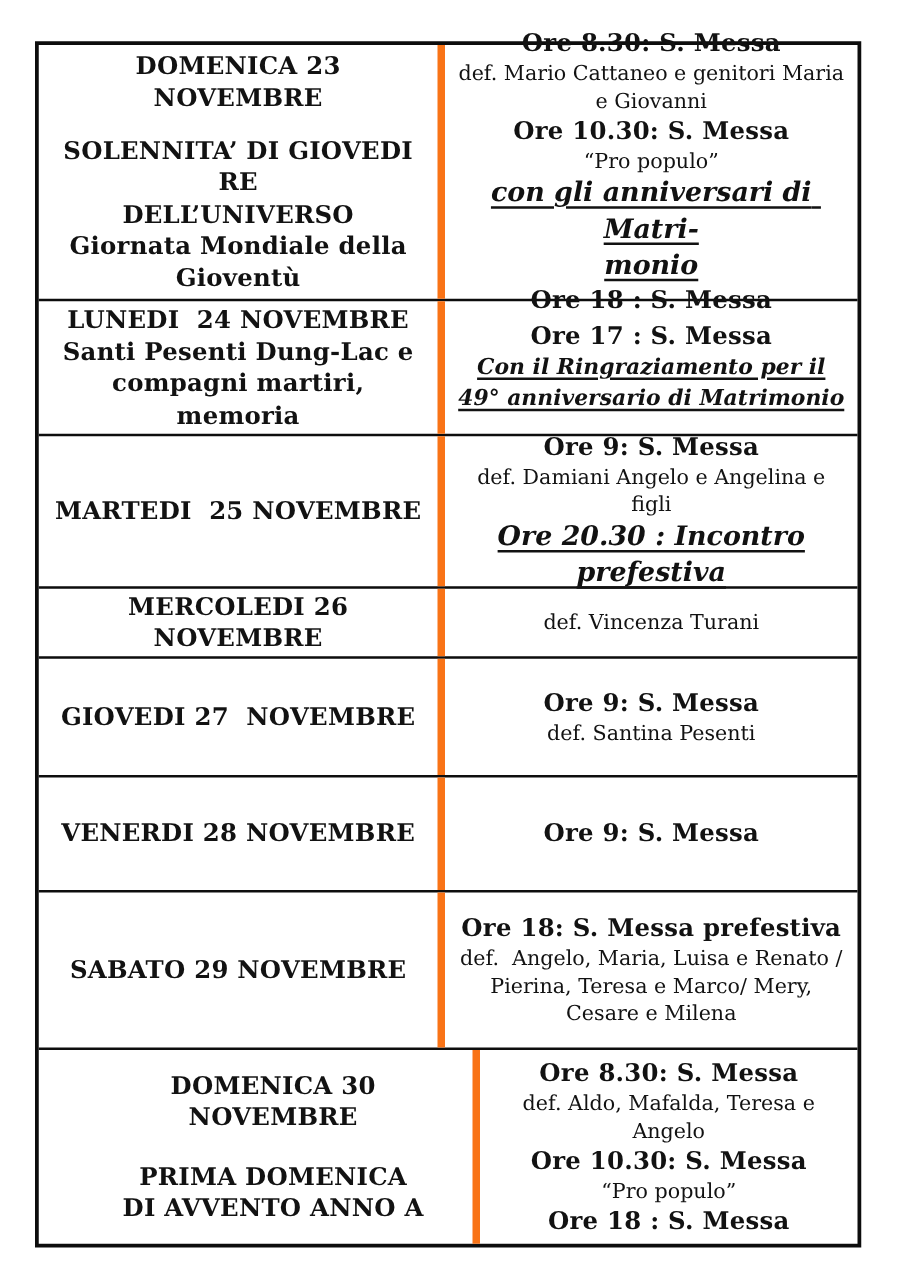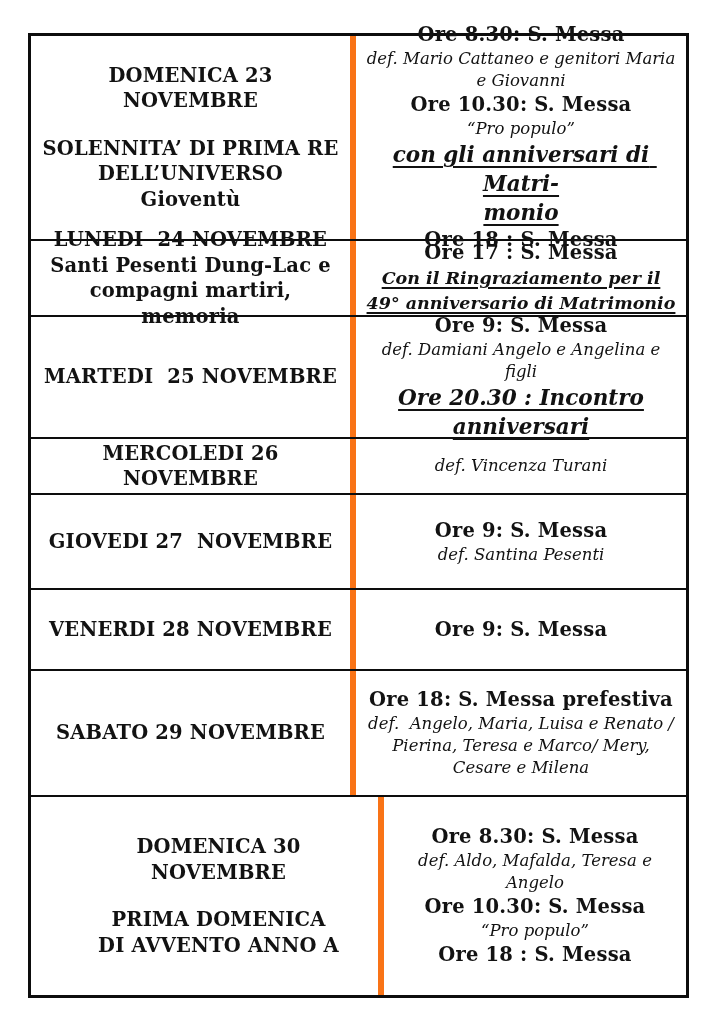--- a/index.html
+++ b/index.html
@@ -71,21 +71,20 @@
 
   
   .e-time {
     font-weight: bold;
     font-size: 19.5px;
     line-height: 26px;
     letter-spacing: 0.2px;
     white-space: pre-wrap;
   }
   .e-note {
-    font-style: italic;
     font-size: 16.5px;
     line-height: 22px;
     white-space: pre-wrap;
   }
   .e-highlight {
     font-weight: bold;
     font-style: italic;
     font-size: 17.5px;
     line-height: 25px;
     text-decoration: underline;
@@ -106,75 +105,76 @@
 </style>
 </head>
 <body>
 
 <div class="page">
   <div class="schedule-table">
       <div class="row" style="height: 205px;">
         <div class="cell day-cell">
           <div class="l-day">DOMENICA 23 NOVEMBRE</div>
           <div class="l-spacer"></div>
-          <div class="l-day">SOLENNITA’ DI PRIMA RE</div>
+          <div class="l-day">SOLENNITA’ DI GIOVEDI RE</div>
           <div class="l-day">DELL’UNIVERSO</div>
+          <div class="l-day">Giornata Mondiale della</div>
           <div class="l-day">Gioventù</div>
         </div>
         <div class="cell events-cell">
           <div class="e-time">Ore 8.30: S. Messa</div>
           <div class="e-note">def. Mario Cattaneo e genitori Maria e Giovanni</div>
           <div class="e-time">Ore 10.30: S. Messa</div>
           <div class="e-note">“Pro populo”</div>
           <div class="e-highlight-big">con gli anniversari di Matri-</div>
           <div class="e-highlight-big">monio</div>
           <div class="e-time">Ore 18 : S. Messa</div>
         </div>
       </div>
-      <div class="row" style="height: 76px;">
+      <div class="row" style="height: 108px;">
         <div class="cell day-cell">
           <div class="l-day">LUNEDI  24 NOVEMBRE</div>
           <div class="l-day">Santi Pesenti Dung-Lac e</div>
           <div class="l-day">compagni martiri, memoria</div>
         </div>
         <div class="cell events-cell">
           <div class="e-time">Ore 17 : S. Messa</div>
           <div class="e-highlight">Con il Ringraziamento per il</div>
           <div class="e-highlight">49° anniversario di Matrimonio</div>
         </div>
       </div>
       <div class="row" style="height: 122px;">
         <div class="cell day-cell">
           <div class="l-day">MARTEDI  25 NOVEMBRE</div>
         </div>
         <div class="cell events-cell">
           <div class="e-time">Ore 9: S. Messa</div>
           <div class="e-note">def. Damiani Angelo e Angelina e figli</div>
           <div class="e-highlight-big">Ore 20.30 : Incontro</div>
-          <div class="e-highlight-big">anniversari</div>
+          <div class="e-highlight-big">prefestiva</div>
         </div>
       </div>
       <div class="row" style="height: 56px;">
         <div class="cell day-cell">
           <div class="l-day">MERCOLEDI 26 NOVEMBRE</div>
         </div>
         <div class="cell events-cell">
           <div class="e-note">def. Vincenza Turani</div>
         </div>
       </div>
       <div class="row" style="height: 95px;">
         <div class="cell day-cell">
           <div class="l-day">GIOVEDI 27  NOVEMBRE</div>
         </div>
         <div class="cell events-cell">
           <div class="e-time">Ore 9: S. Messa</div>
           <div class="e-note">def. Santina Pesenti</div>
         </div>
       </div>
-      <div class="row" style="height: 81px;">
+      <div class="row" style="height: 92px;">
         <div class="cell day-cell">
           <div class="l-day">VENERDI 28 NOVEMBRE</div>
         </div>
         <div class="cell events-cell">
           <div class="e-time">Ore 9: S. Messa</div>
         </div>
       </div>
       <div class="row" style="height: 126px;">
         <div class="cell day-cell">
           <div class="l-day">SABATO 29 NOVEMBRE</div>

